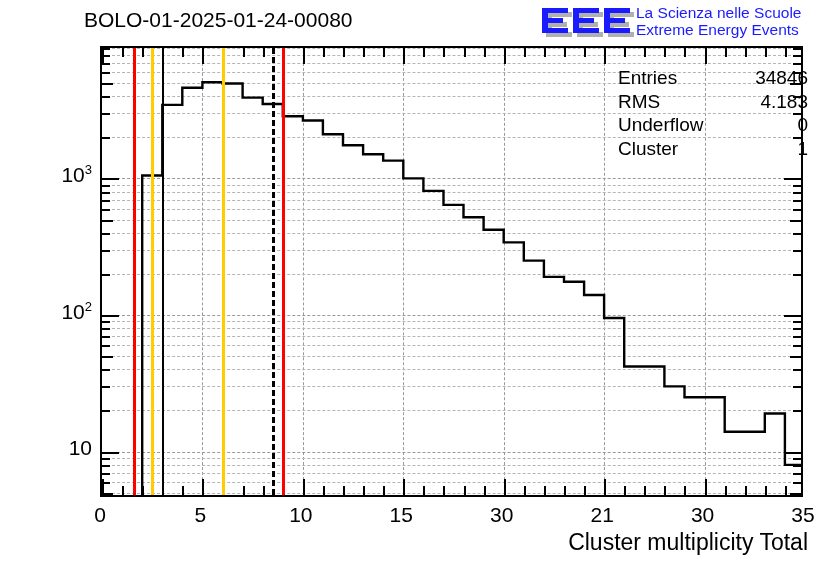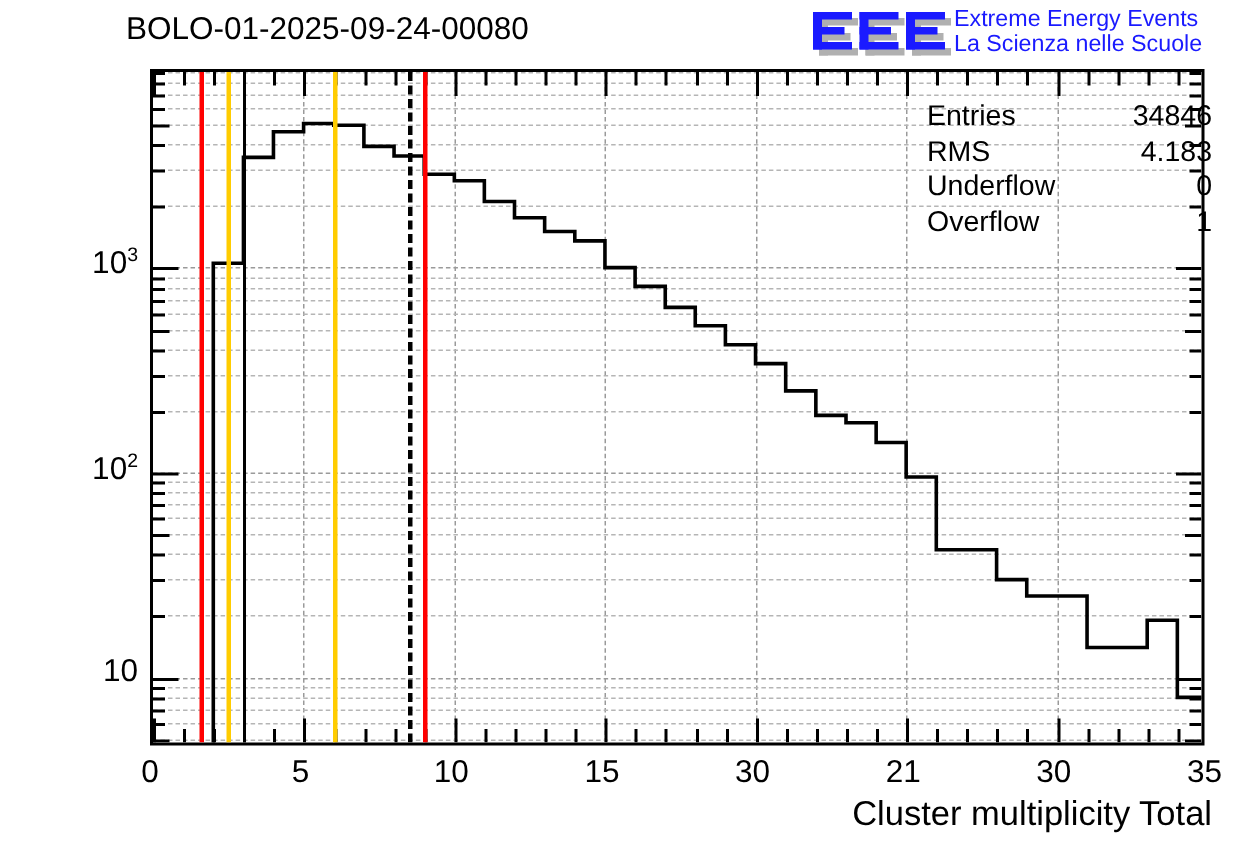--- a/index.html
+++ b/index.html
@@ -58,21 +58,21 @@
                   font-size:19px;white-space:nowrap;}
   #stats .strow{display:flex;justify-content:space-between;white-space:nowrap;padding-top:1px;}
   #stats .strow .k{text-align:left;}
   #stats .strow .v{text-align:right;}
 </style>
 </head>
 <body>
 
 <div id="root">
 
-  <div id="title">BOLO-01-2025-09-24-00080</div>
+  <div id="title">BOLO-01-2025-01-24-00080</div>
 
   <div id="logo">
     <svg width="100" height="38" viewBox="0 0 100 38">
       <g fill="#b0b0b0">
         <rect x="5" y="9" width="26" height="5"></rect>
         <rect x="5" y="9" width="6" height="25"></rect>
         <rect x="5" y="19" width="21" height="5"></rect>
         <rect x="5" y="29" width="26" height="5"></rect>
         <rect x="36" y="9" width="26" height="5"></rect>
         <rect x="36" y="9" width="6" height="25"></rect>
@@ -92,22 +92,22 @@
         <rect x="32" y="5" width="6" height="25"></rect>
         <rect x="32" y="15" width="21" height="5"></rect>
         <rect x="32" y="25" width="26" height="5"></rect>
         <rect x="63" y="5" width="26" height="5"></rect>
         <rect x="63" y="5" width="6" height="25"></rect>
         <rect x="63" y="15" width="21" height="5"></rect>
         <rect x="63" y="25" width="26" height="5"></rect>
       </g>
     </svg>
     <div class="ltxt">
+      <div>La Scienza nelle Scuole</div>
       <div>Extreme Energy Events</div>
-      <div>La Scienza nelle Scuole</div>
     </div>
   </div>
 
   <div id="frame">
     <div id="plotclip">
         <div class="gx" style="left: 100.429px;"></div>
         <div class="gx" style="left: 200.857px;"></div>
         <div class="gx" style="left: 301.286px;"></div>
         <div class="gx" style="left: 401.714px;"></div>
         <div class="gx" style="left: 502.143px;"></div>
@@ -298,21 +298,21 @@
         </div>
         <div class="strow">
           <span class="k">RMS</span>
           <span class="v">4.183</span>
         </div>
         <div class="strow">
           <span class="k">Underflow</span>
           <span class="v">0</span>
         </div>
         <div class="strow">
-          <span class="k">Overflow</span>
+          <span class="k">Cluster</span>
           <span class="v">1</span>
         </div>
       </div>
   </div>
 
   <div id="xtitle">Cluster multiplicity Total</div>
 
 <div class="xlab" style="left: 70px; top: 503px;">0</div>
     <div class="xlab" style="left: 170.429px; top: 503px;">5</div>
     <div class="xlab" style="left: 270.857px; top: 503px;">10</div>

